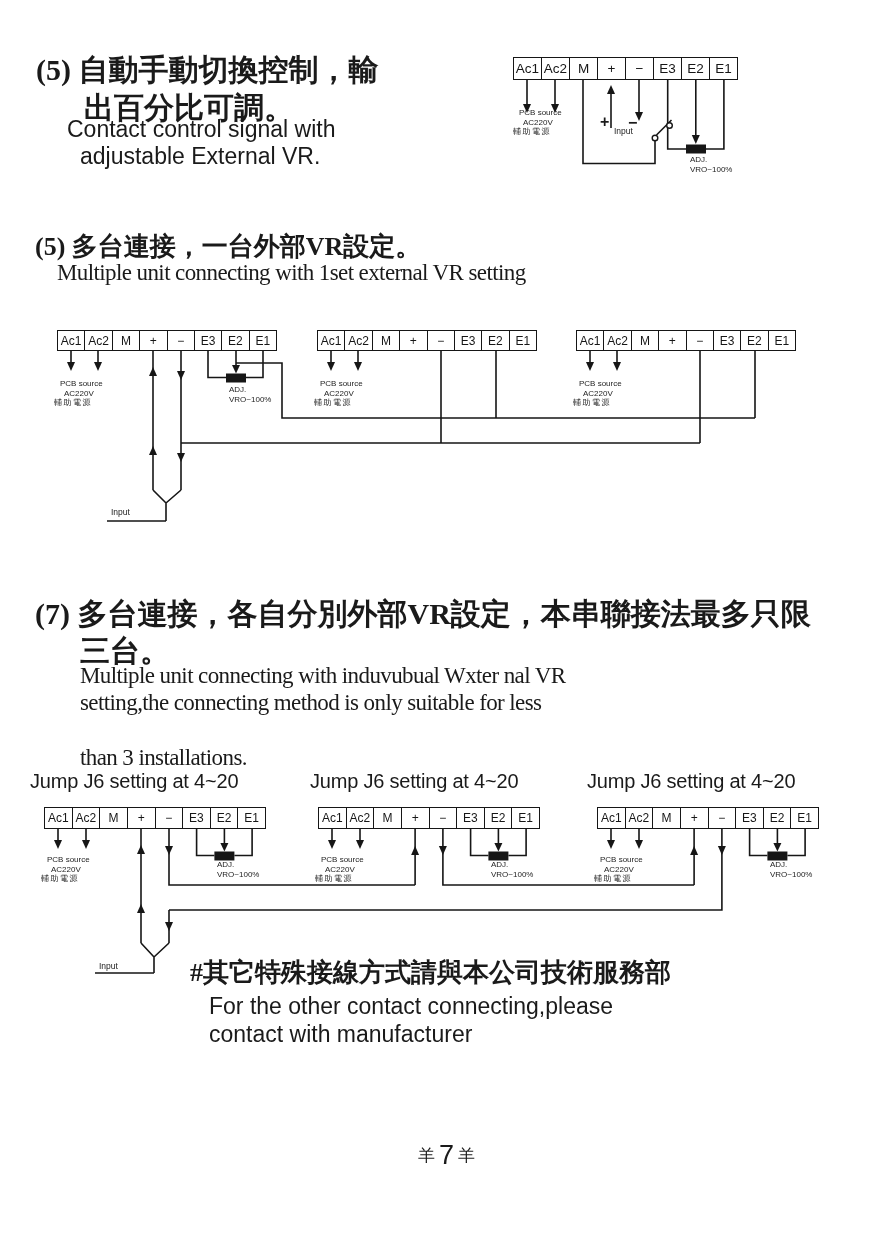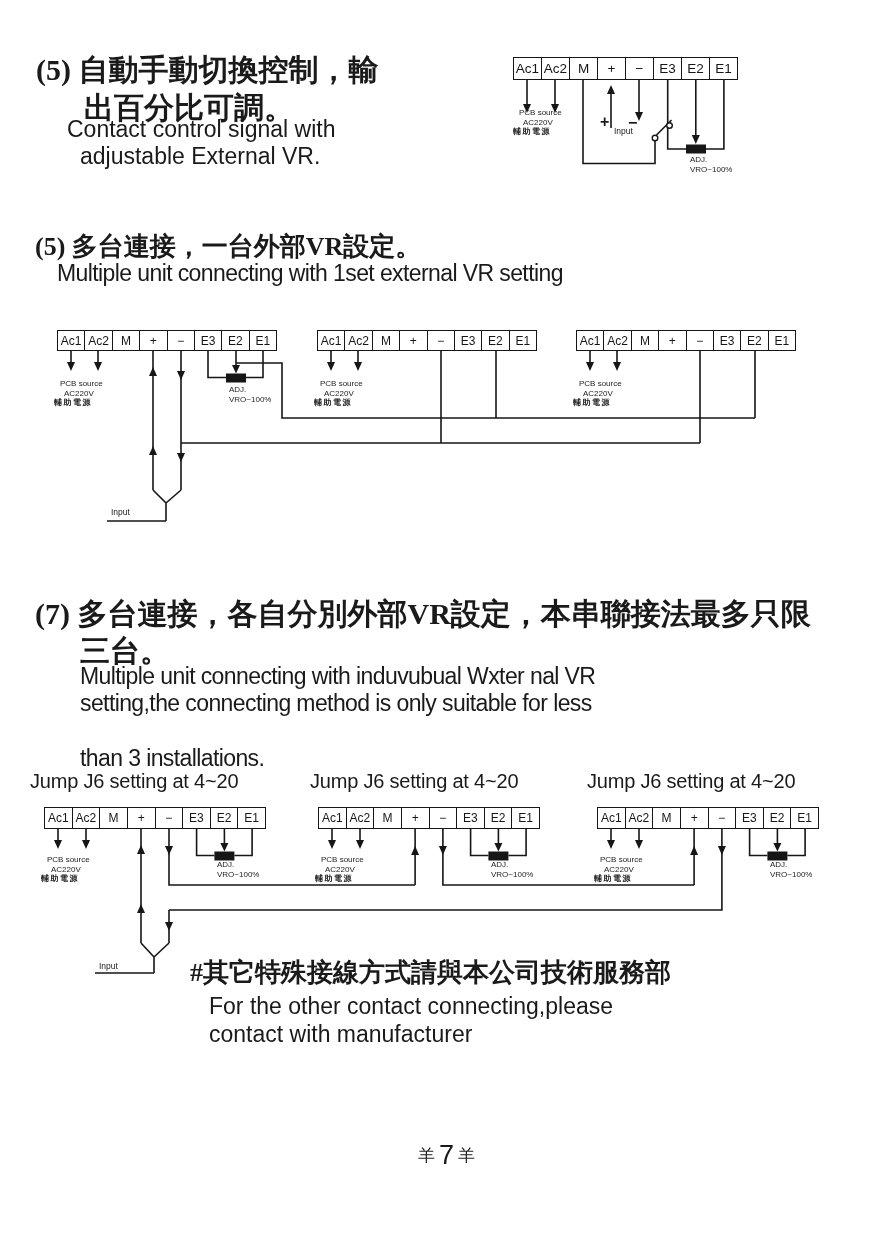--- a/index.html
+++ b/index.html
@@ -1,20 +1,20 @@
 <!DOCTYPE html>
 <html><head>
 <meta charset="utf-8">
 <style>
   html,body{margin:0;padding:0;background:#f6f6f6;}
   #page{position:relative;width:893px;height:1233px;background:#ffffff;overflow:hidden;
         font-family:"Liberation Sans",sans-serif;color:#1a1a1a;}
   .abs{position:absolute;white-space:nowrap;}
   .zh{font-family:"Liberation Serif",serif;font-weight:bold;}
-  .enserif{font-family:Liberation Sans, sans-serif;letter-spacing:-0.6px;}
+  .enserif{font-family:Liberation Serif, serif;letter-spacing:-0.6px;}
   .ensans{font-family:"Liberation Sans",sans-serif;}
 
   
   .s4zh1{left:36px;top:50px;font-size:30px;}
   .s4zh2{left:84px;top:88px;font-size:30px;}
   .s4en1{left:67px;top:116px;font-size:23px;}
   .s4en2{left:80px;top:143px;font-size:23px;}
   .s5zh{left:35px;top:229px;font-size:26px;}
   .s5en{left:57px;top:260px;font-size:23px;}
   .s6zh1{left:35px;top:594px;font-size:30px;}
@@ -32,21 +32,21 @@
           background:#fff;z-index:3;}
   .tcell{flex:1;display:flex;align-items:center;justify-content:center;
          border-right:1.8px solid #161616;font-size:12px;color:#161616;}
   .tcell:last-child{border-right:none;}
   .big .tcell{font-size:13.5px;}
 
   
   .pcb{position:absolute;font-size:8px;line-height:9.5px;color:#242424;z-index:2;white-space:nowrap;}
   .pcb .l1{margin-left:6px;}
   .pcb .l2{margin-left:10px;}
-  .pcb .l3{margin-left:0;font-weight:bold;letter-spacing:1.5px;font-family:"Liberation Serif",serif;}
+  .pcb .l3{margin-left:0;font-weight:normal;letter-spacing:1.5px;font-family:"Liberation Serif",serif;}
   .adjlbl{position:absolute;font-size:8px;line-height:10px;color:#242424;z-index:2;white-space:nowrap;}
   .inlbl{position:absolute;font-size:8.5px;color:#242424;z-index:2;}
   .pmlbl{position:absolute;font-size:16px;font-weight:bold;color:#1a1a1a;z-index:2;}
 
   #wires{position:absolute;left:0;top:0;z-index:1;}
   #diagram-layer{position:absolute;left:0;top:0;width:893px;height:1233px;z-index:2;}
 
   
   .footer{left:0;top:1140px;width:893px;text-align:center;z-index:2;}
   .footer .fchar{font-family:"Liberation Serif",serif;font-size:17px;vertical-align:3px;}

